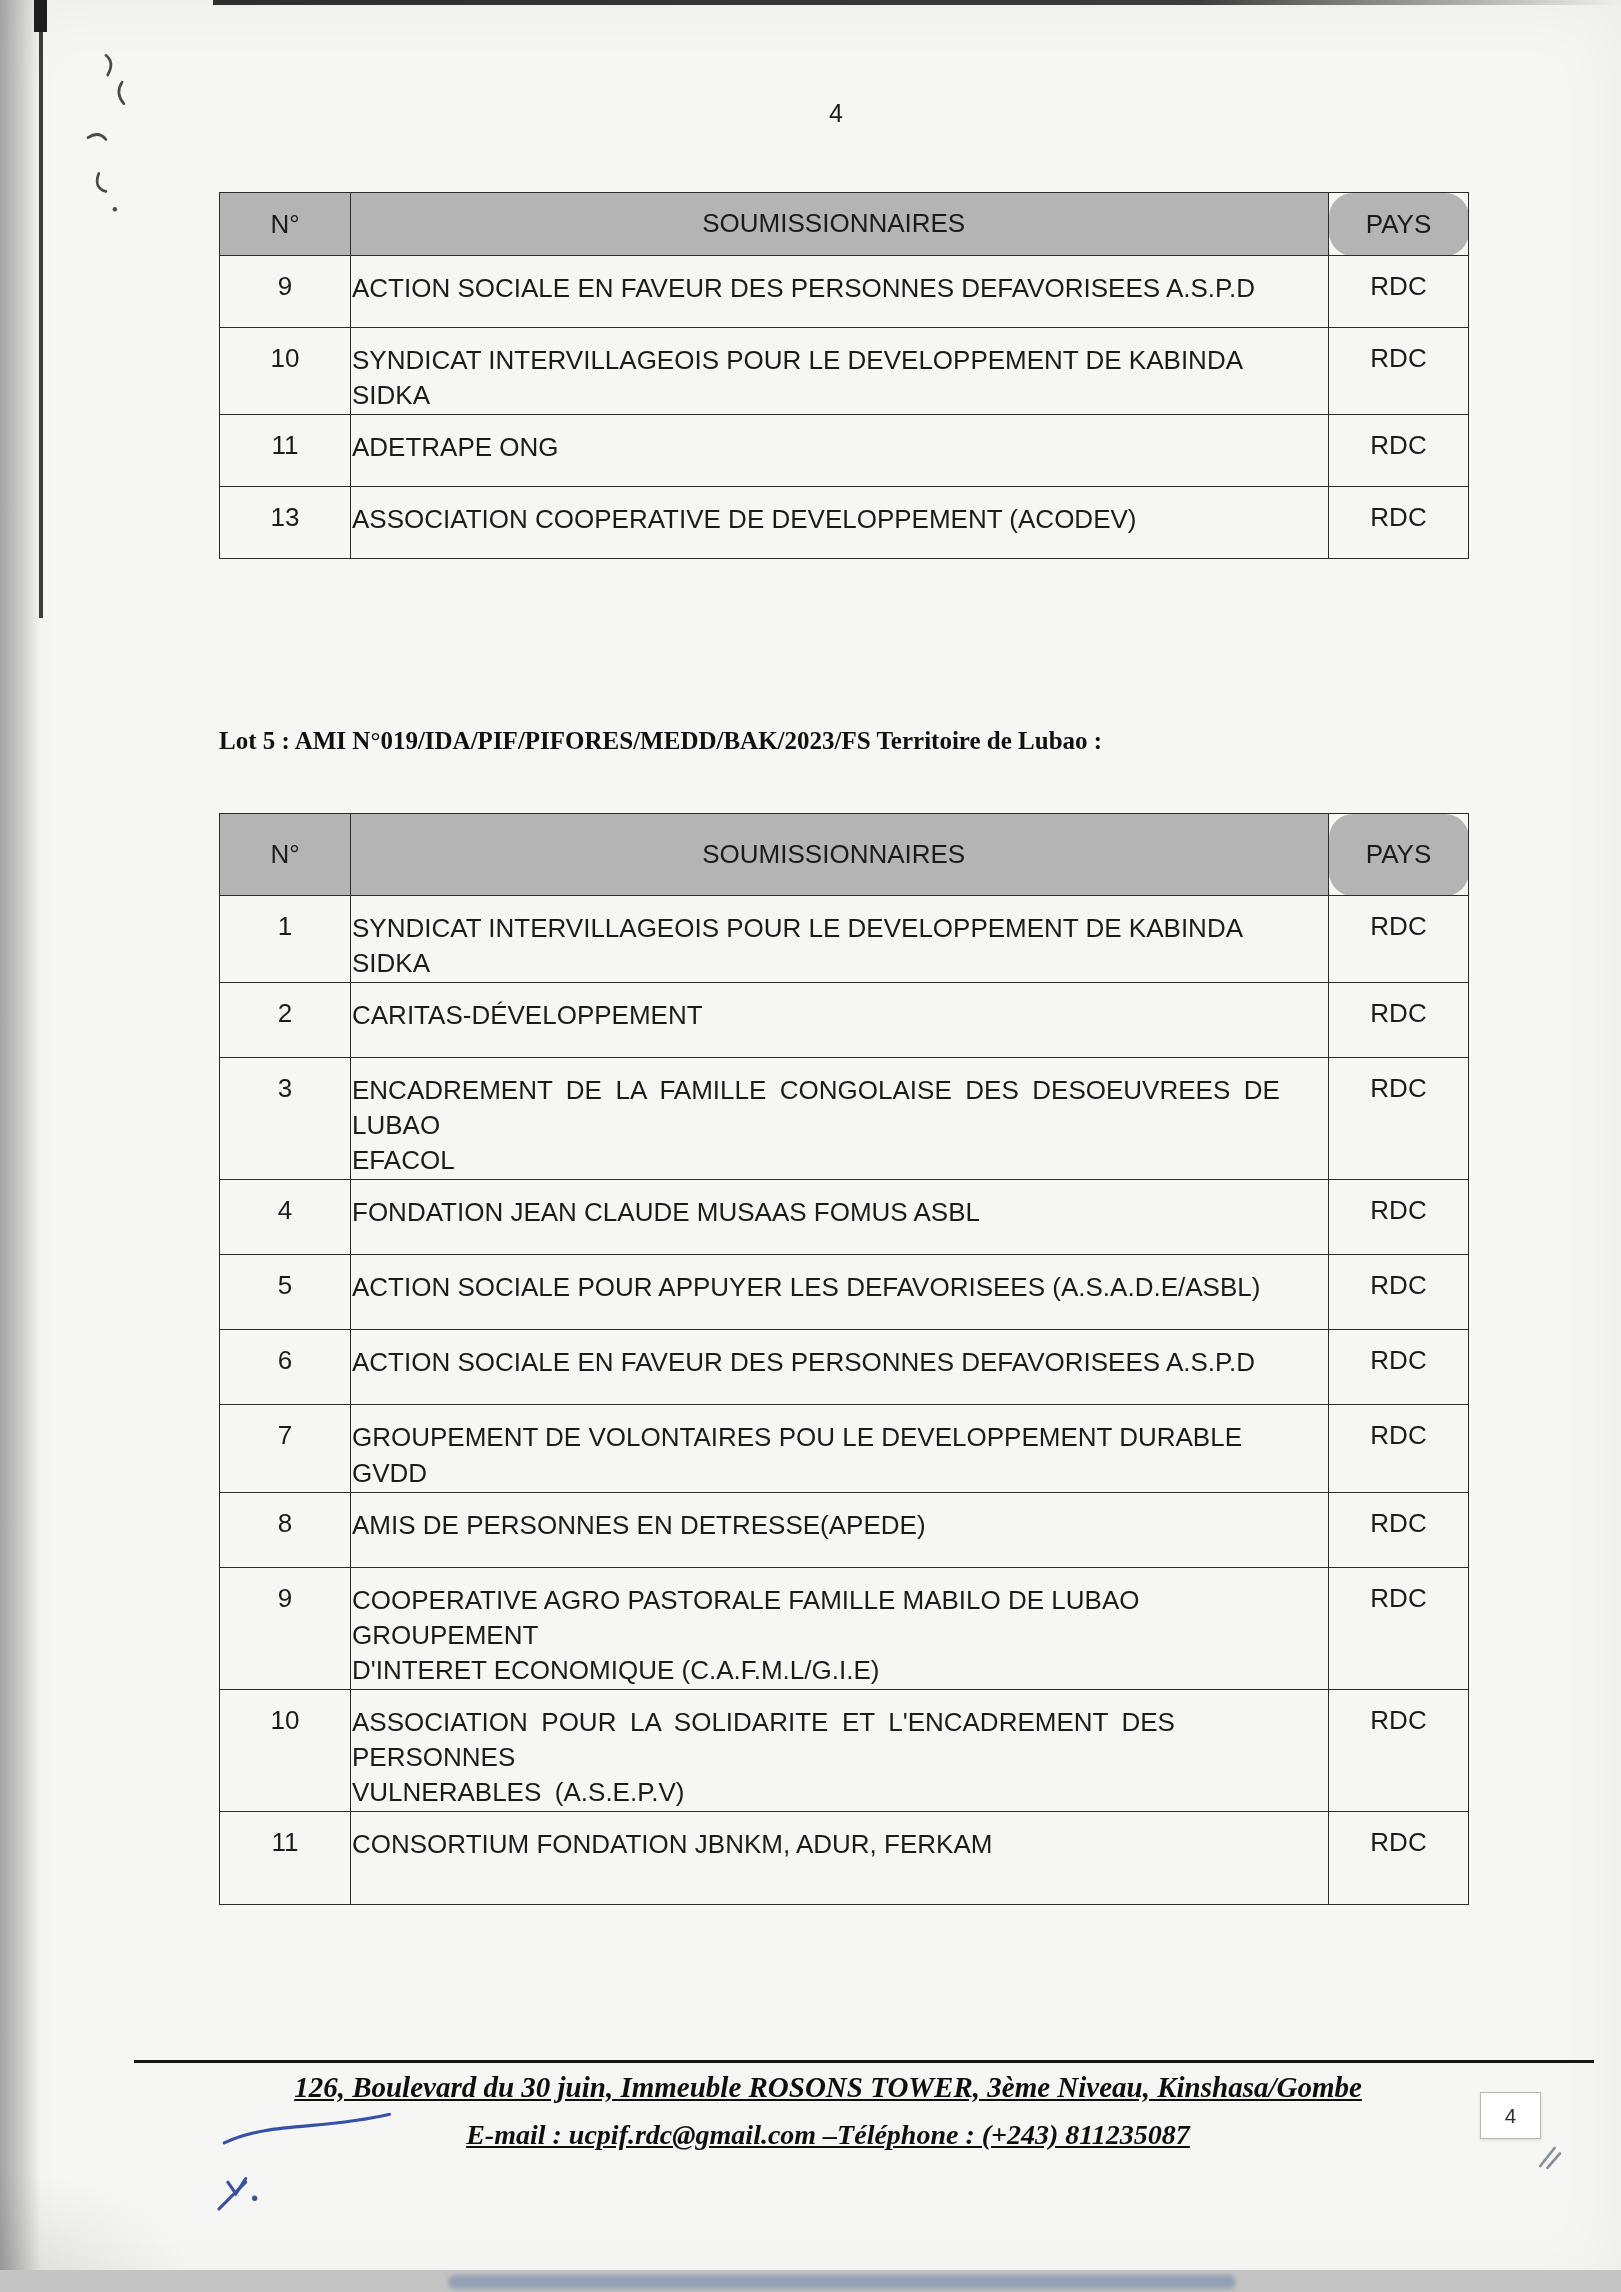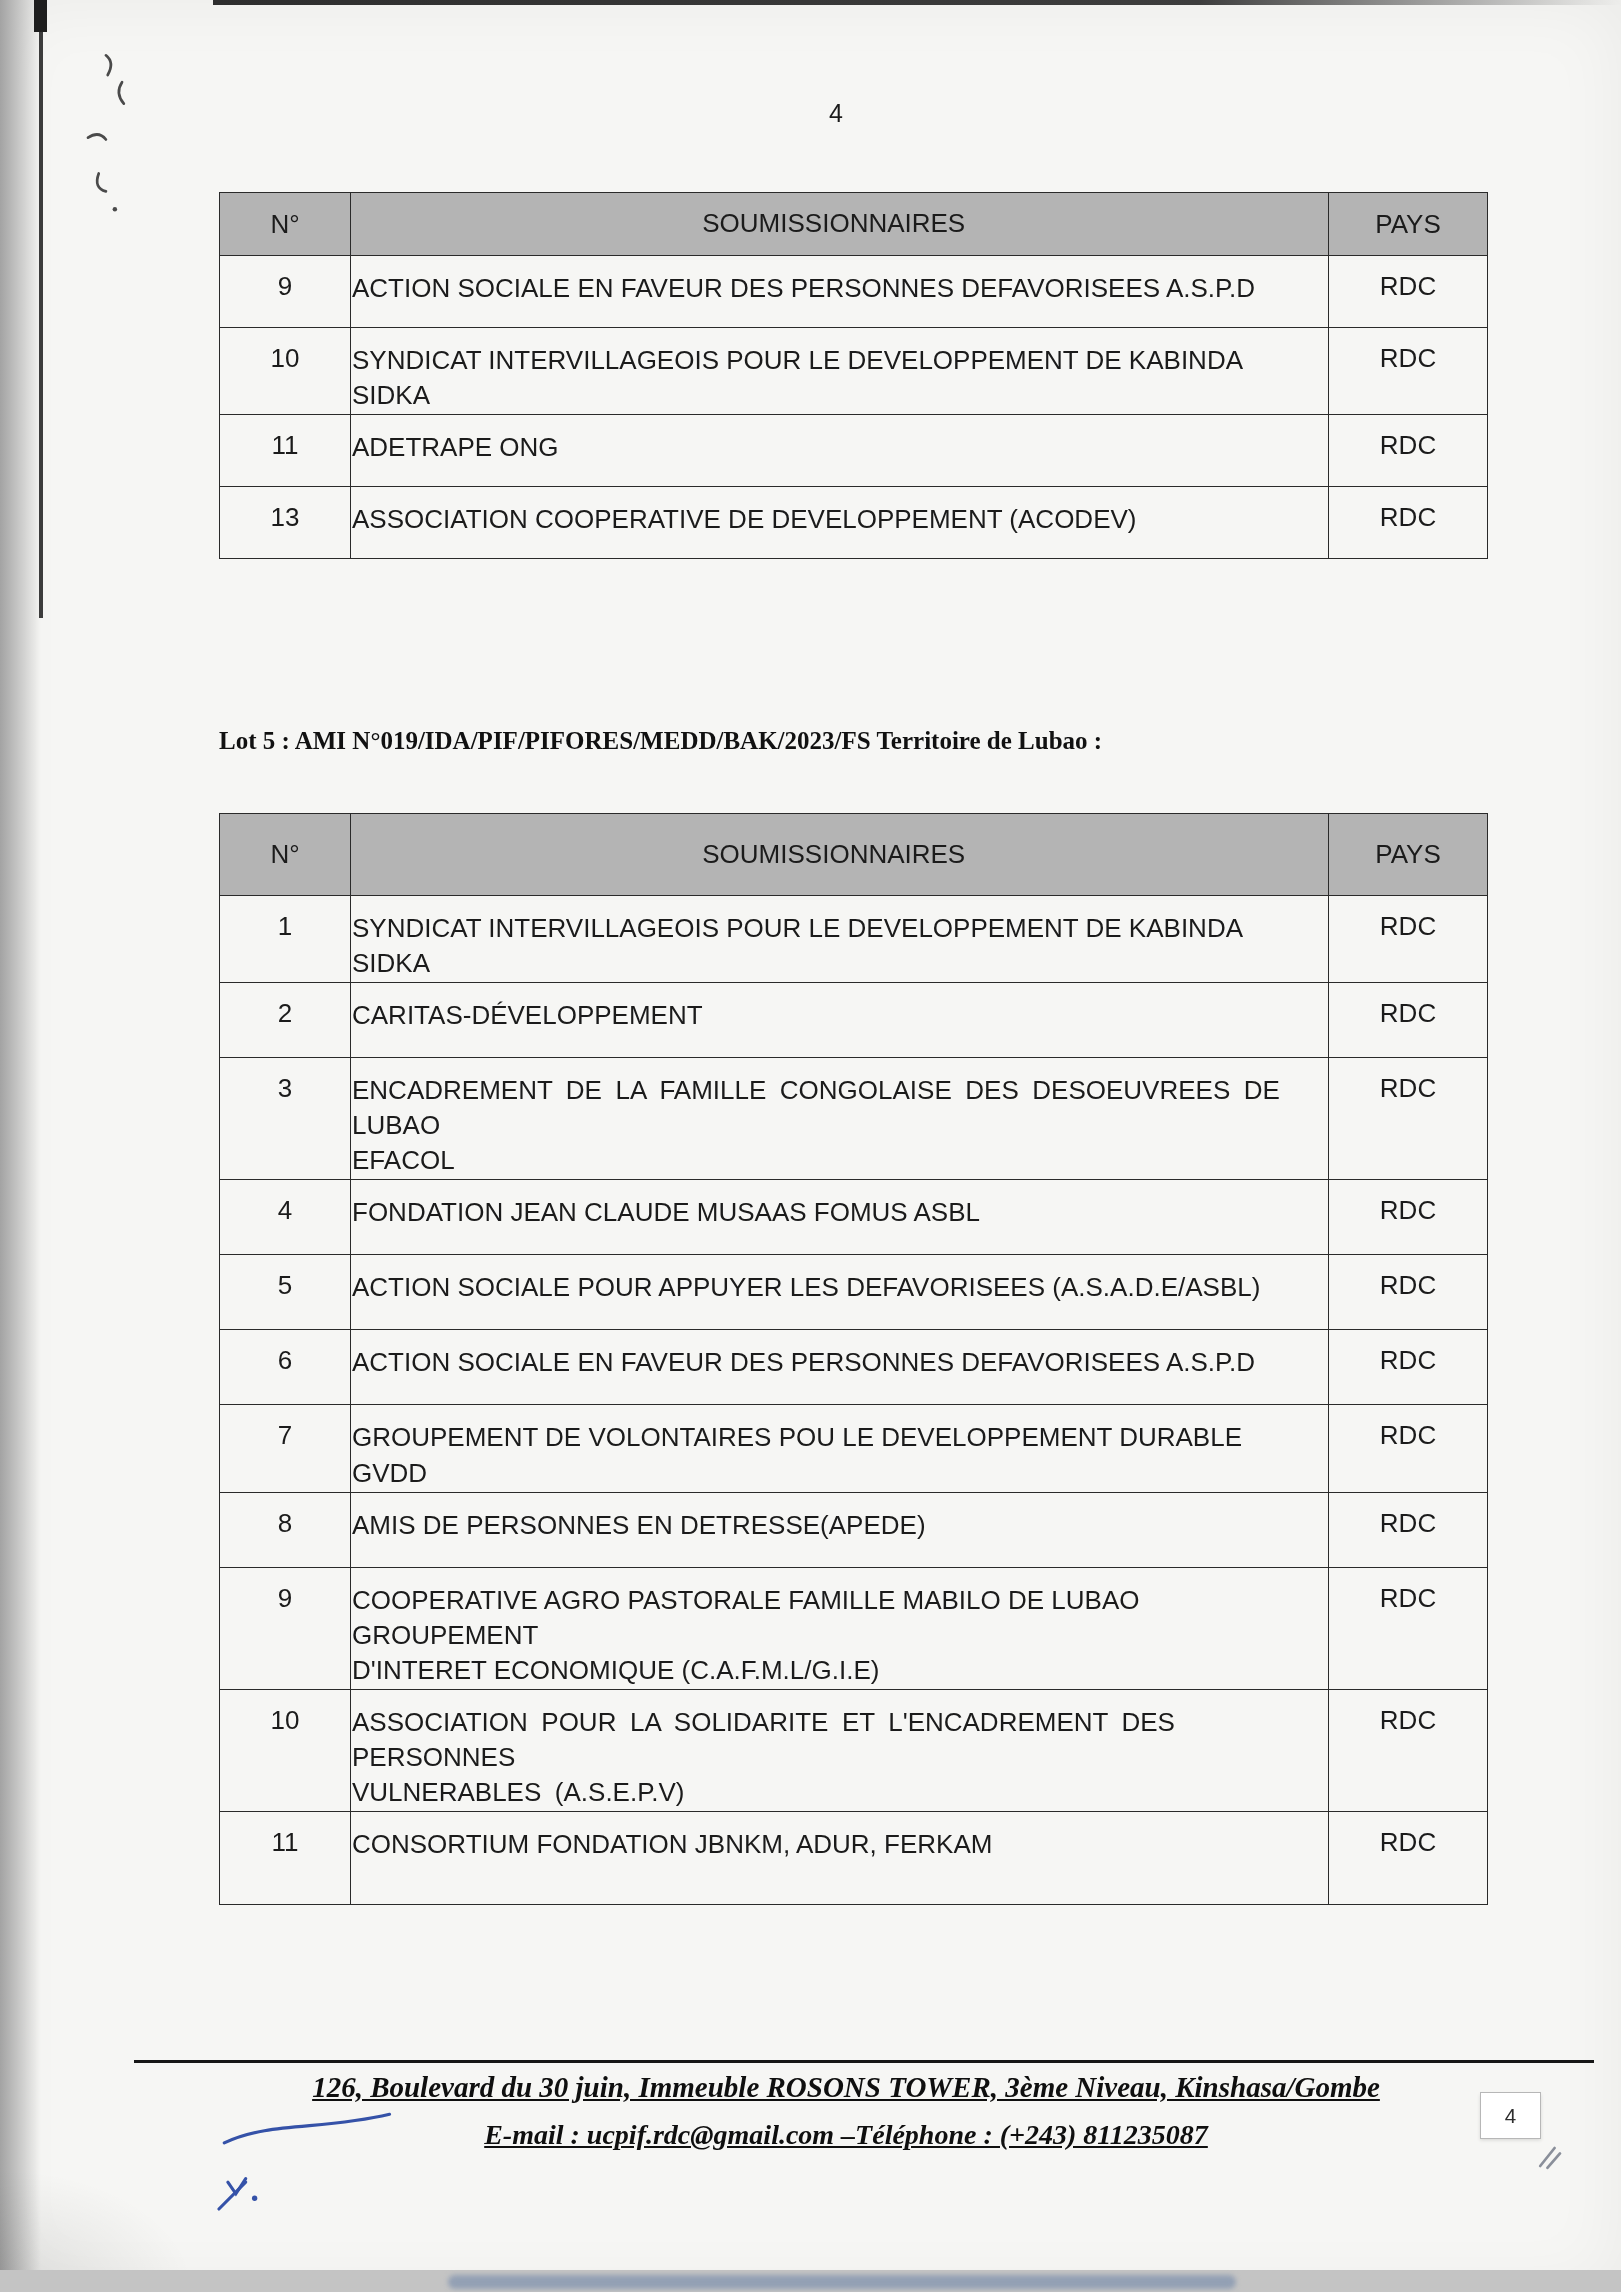--- a/index.html
+++ b/index.html
@@ -28,40 +28,40 @@
     font-size:25px; }
 
   
   table.doc-table { position:absolute; left:219px; width:1248px;
     border-collapse:collapse; table-layout:fixed; font-size:26px; color:#1b1b1b; }
   .doc-table th, .doc-table td { border:1.8px solid #2a2a2a; overflow:hidden; }
   .doc-table th { background:#b4b4b4; font-weight:400; text-align:center; vertical-align:middle; }
   .doc-table td { vertical-align:top; padding-top:15px; }
   .col-num   { width:131px; text-align:center; }
   .col-name  { width:978px; text-align:left; padding-left:1px; padding-right:12.5px; white-space:pre-line; line-height:1.35;margin-left:48px; }
-  .col-pays  { width:159px; text-align:center; }
+  .col-pays  { width:140px; text-align:center;border-radius:24px; }
   td.spread  { word-spacing:6.3px; }
 
   .t1 { top:192px; }
   .t1 thead tr { height:63px; }
   .t1 tbody tr { height:72px; }
 
   .t2 { top:813px; }
   .t2 thead tr { height:82px; }
   .t2 tbody tr { height:75px; }
   .t2 tbody tr.tall { height:106px; }
   .t2 tbody tr.last { height:93px; }
 
   
   .lot-heading { position:absolute; top:727px; left:219px; margin:0;
     font-family:"Liberation Serif", serif; font-weight:bold; font-size:25px; color:#111; }
 
   
   .footer-rule { position:absolute; top:2060px; left:134px; width:1460px; height:2.7px; background:#161616; }
-  .footer-line { position:absolute; left:161px; width:1370px; text-align:center;
+  .footer-line { position:absolute; left:143px; width:1370px; text-align:center;
     font-family:"Liberation Serif", serif; font-style:italic; font-weight:bold;
     color:#0f0f0f; text-decoration:underline; }
   .footer-address { top:2071px; font-size:29px; }
   .footer-contact { top:2119px; font-size:28px; }
 
   
   .page-badge { position:absolute; left:1480px; top:2092px; width:61px; height:47px;
     background:#ffffff; border:1.8px solid #b7b7b7; box-shadow:0 1.8px 3.6px rgba(0,0,0,0.12);
     display:flex; align-items:center; justify-content:center; font-size:20.6px; color:#2e2e2e; }
   .badge-mark { position:absolute; left:1533px; top:2139px; }

